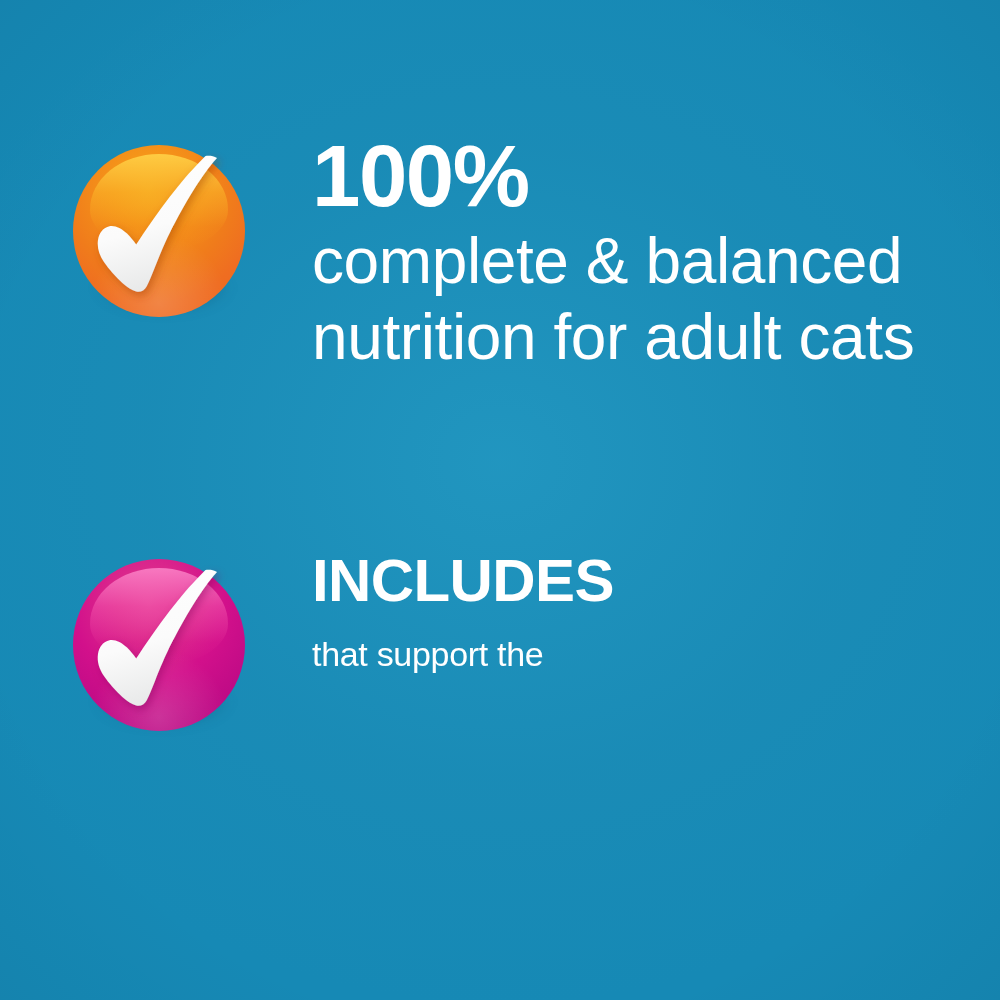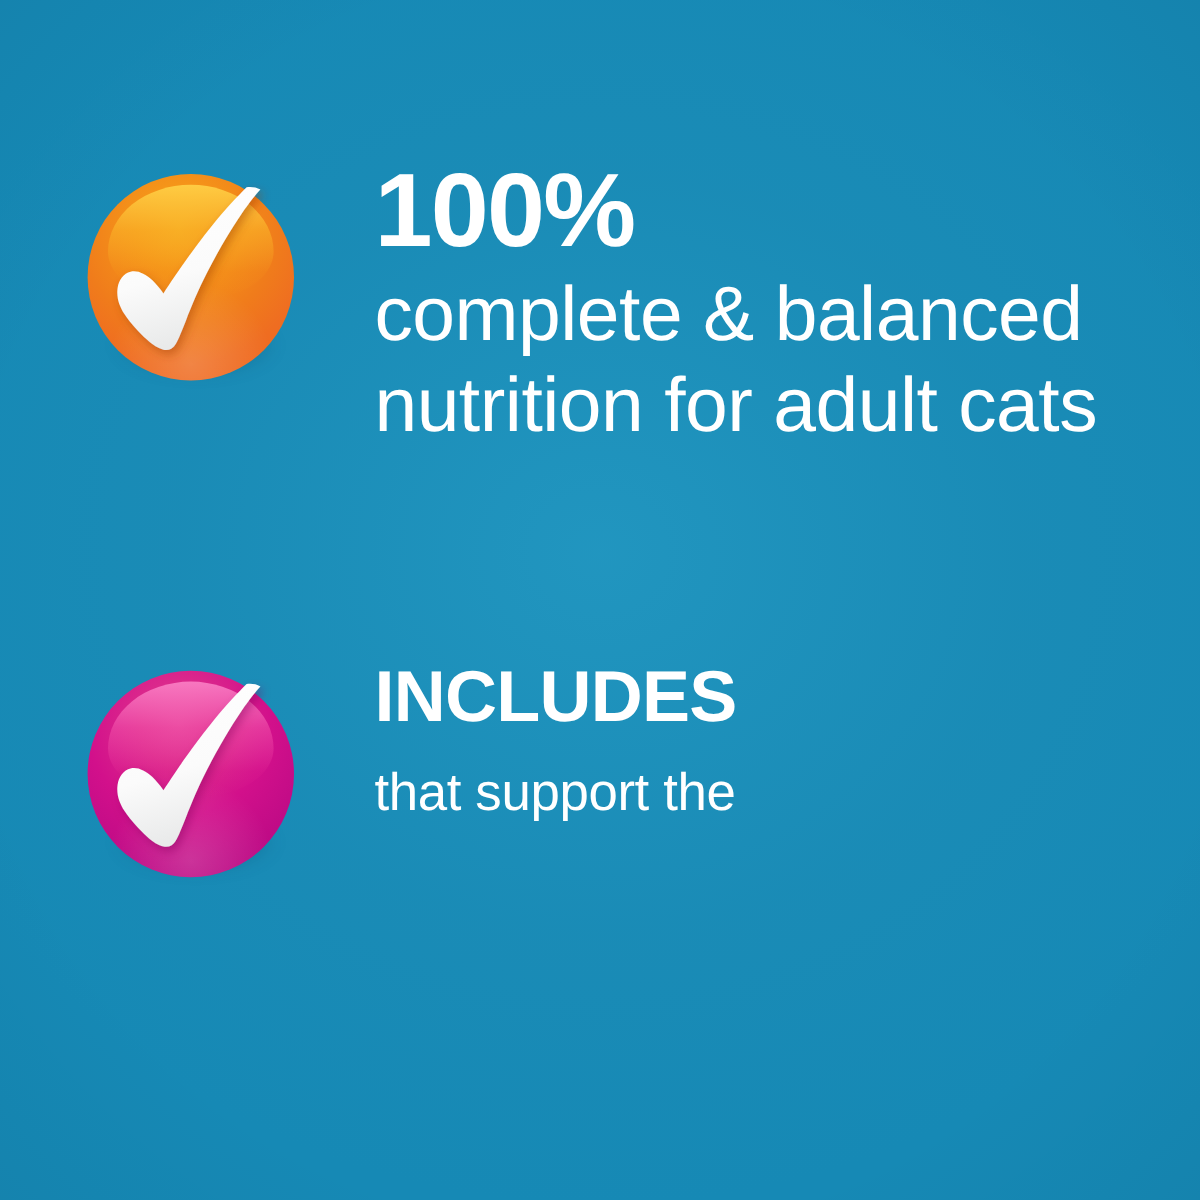--- a/index.html
+++ b/index.html
@@ -172,21 +172,21 @@
     letter-spacing: -0.4px;
   }
   .headline-caps {
     font-size: 60px;
     font-weight: 700;
     line-height: 1.03;
     letter-spacing: -0.6px;
     text-transform: uppercase;
   }
   .sub-b {
-    font-size: 44px;
+    font-size: 34px;
     font-weight: 300;
     line-height: 1.22;
     letter-spacing: -0.3px;
     margin-top: 22px;
   }
 </style>
 </head>
 <body>
 
 <div id="poster">

